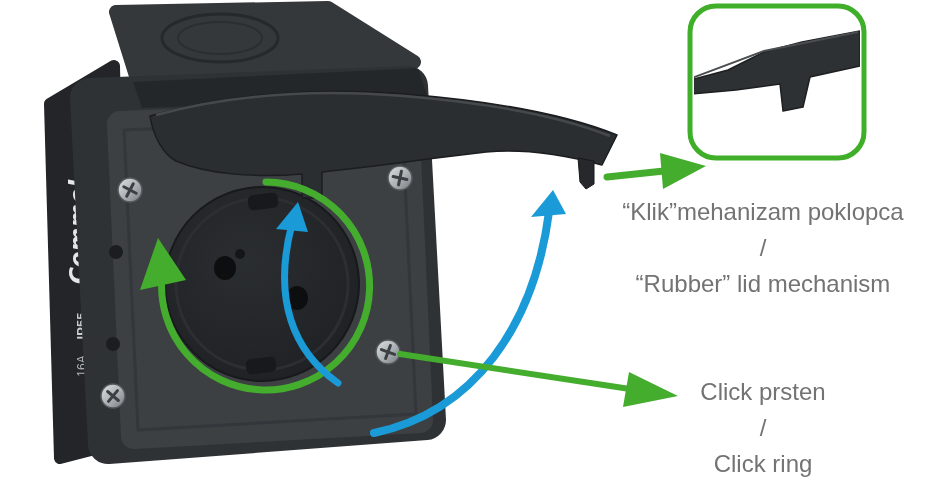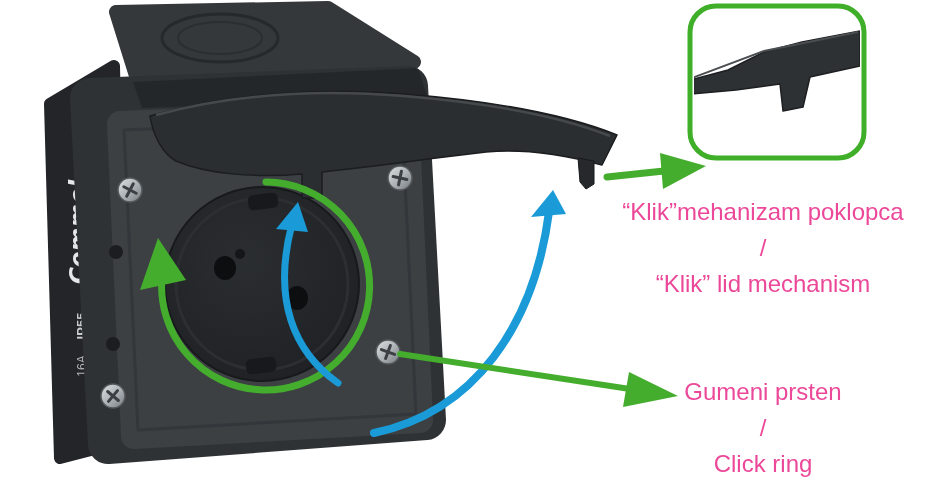--- a/index.html
+++ b/index.html
@@ -15,21 +15,21 @@
     position: absolute;
     left: 0; top: 0;
     width: 925px; height: 498px;
     font-family: "Liberation Sans", sans-serif;
   }
   .anno {
     position: absolute;
     left: 602px;
     width: 322px;
     text-align: center;
-    color: #ec4899;
+    color: #737373;
     font-size: 24px;
     line-height: 36px;
   }
   .anno-click { top: 194px; }
   .anno-ring  { top: 374px; }
 </style>
 </head>
 <body>
 
 <div class="canvas">
@@ -150,22 +150,22 @@
         <path d="M 690,80 L 728,70 L 764,52 L 802,42 L 860,31 L 860,66 L 810,77
                  L 803,107 L 783,111 L 780,84 L 736,90 L 690,94 Z" fill="#2e3134" stroke="#1d1f21" stroke-width="1.5" stroke-linejoin="round"></path>
         <path d="M 692,78 L 764,51 L 858,32" stroke="#4a4e51" stroke-width="2" fill="none"></path>
       </g>
     </g>
   </svg>
 
   <div class="anno anno-click">
     <div class="anno-line">“Klik”mehanizam poklopca</div>
     <div class="anno-line">/</div>
-    <div class="anno-line">“Klik” lid mechanism</div>
+    <div class="anno-line">“Rubber” lid mechanism</div>
   </div>
 
   <div class="anno anno-ring">
-    <div class="anno-line">Gumeni prsten</div>
+    <div class="anno-line">Click prsten</div>
     <div class="anno-line">/</div>
     <div class="anno-line">Click ring</div>
   </div>
 
 </div>
 
 </body></html>

